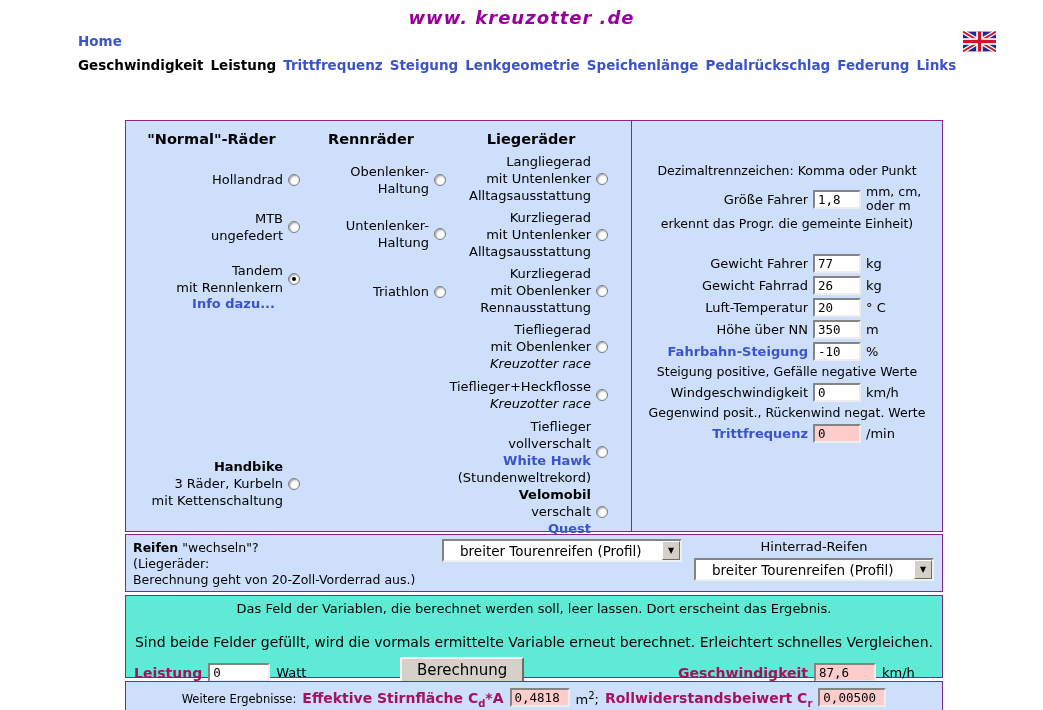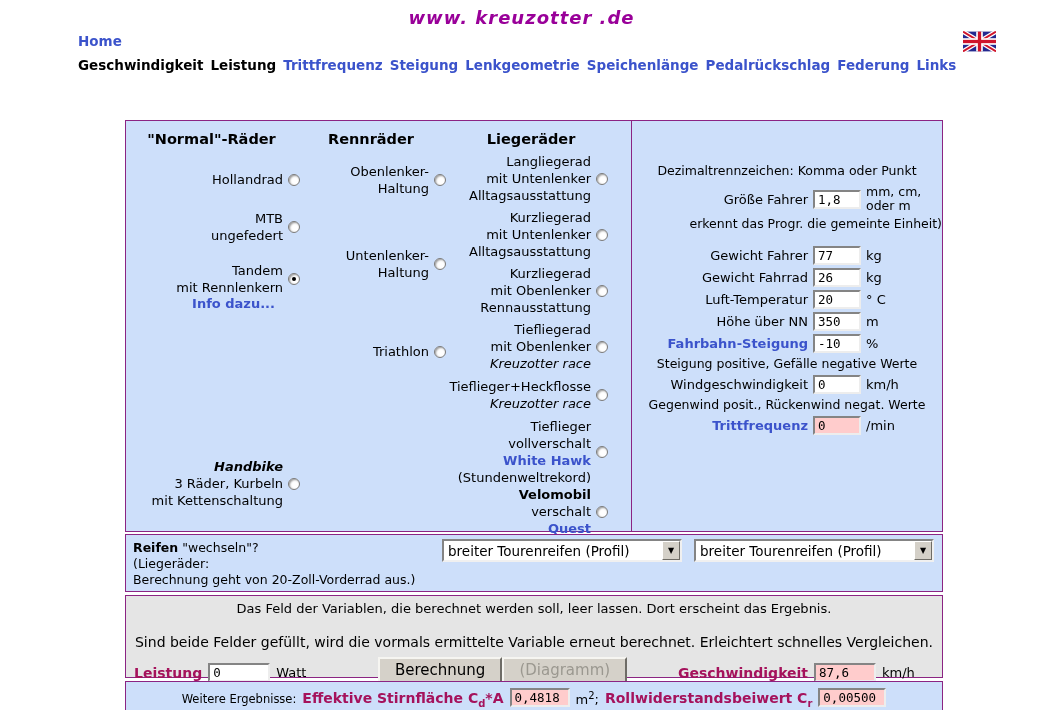--- a/index.html
+++ b/index.html
@@ -29,21 +29,21 @@
   .sec-top { position:absolute; left:125px; top:120px; width:818px; height:412px; display:flex; }
   .bikes { position:relative; width:507px; height:412px; background:#cddffa; border:1px solid #8b2483; }
   .params { width:311px; height:412px; background:#cddffa; border:1px solid #8b2483; border-left:none; padding-top:42px; }
 
   .col-header { position:absolute; top:10px; font-size:14.5px; font-weight:bold; text-align:center; }
   .bike-col { position:absolute; top:40px; display:flex; flex-direction:column; }
   .bike-row { display:flex; align-items:center; justify-content:flex-end; }
   .bike-label { flex:1; text-align:right; font-size:13px; line-height:17px; }
   .bl { display:block; }
   .bl.it { font-style:italic; }
-  .bl.b { font-weight:bold;font-style:italic; }
+  .bl.b { font-weight:bold; }
   .radio { width:12px; height:12px; border-radius:50%; background:#fff; border:1px solid #7a7a7a;
     box-shadow: inset 1px 1px 2px rgba(0,0,0,0.4); display:inline-block; margin-left:5px; flex:0 0 auto; cursor:pointer; }
   .radio.checked::after { content:""; display:block; width:4px; height:4px; border-radius:50%; background:#000; margin:3px 0 0 3px; }
   .info-link { text-align:right; padding-right:25px; font-size:13px; line-height:16px; }
 
   
   .p-note { text-align:center; font-size:12.5px; line-height:16px; }
   .param-row { display:flex; justify-content:flex-end; align-items:center; margin:3px 8px 3px 0; }
   .p-label { font-size:13px; margin-right:5px; white-space:nowrap; }
   .p-label.link { font-size:13px; }
@@ -51,33 +51,33 @@
   .p-unit { width:68px; text-align:left; margin-left:5px; font-size:13px; line-height:14px; }
   .p-unit.small { font-size:12.5px; }
 
   
   .sec-tires { position:absolute; left:125px; top:534px; width:818px; height:58px; display:flex; }
   .tires-note { width:310px; padding:5px 0 0 7px; font-size:12.5px; line-height:16px; }
   .tire-col { width:252px; text-align:center; padding-top:4px; }
   .tire-hdr { font-size:13px; margin-bottom:4px; }
   .fake-select { width:240px; height:23px; margin:0 auto; display:flex; background:#fff;
     border:2px solid; border-color:#848484 #f0f0f0 #f0f0f0 #848484; cursor:pointer; }
-  .fs-text { flex:1; text-align:left; font-size:13.5px; padding:2px 4px; white-space:nowrap; overflow:hidden; }
+  .fs-text { flex:1; text-align:left; font-size:13.5px; padding:2px 16px; white-space:nowrap; overflow:hidden; }
   .fs-btn { width:18px; background:#d4d0c8; border:1px solid; border-color:#fff #6e6c66 #6e6c66 #fff;
     display:flex; align-items:center; justify-content:center; font-size:8px; color:#000; }
 
   
-  .sec-calc { position:absolute; left:125px; top:595px; width:818px; height:83px; background:#e5e5e5; text-align:center; }
+  .sec-calc { position:absolute; left:125px; top:595px; width:818px; height:83px; background:#5eead4; text-align:center; }
   .calc-note1 { font-size:13px; margin-top:5px; }
   .calc-note2 { font-size:14px; margin-top:18px; }
   .calc-row { position:relative; height:44px; margin-top:3px; text-align:left; }
   .maroon { color:#a5125c; font-weight:bold; font-size:14px; }
   .leistung-group { position:absolute; left:8px; top:10px; display:flex; align-items:center; gap:6px; }
   .unit-txt { font-size:13px; }
-  .buttons { position:absolute; left:252px; top:4px; display:flex; }
+  .buttons { position:absolute; left:274px; top:4px; display:flex; gap:5px; }
   .btn { font-family:"DejaVu Sans","Liberation Sans",sans-serif; font-size:15px; padding:2px 15px;
     background:#d5d1c9; border:2px solid; border-color:#f6f5f1 #6e6c66 #6e6c66 #f6f5f1; cursor:pointer; color:#000; }
   .btn.disabled { color:#9b9890; cursor:default; }
   .hinweis { position:absolute; left:305px; top:33px; width:200px; text-align:center; font-size:13px; }
   .gesch-group { position:absolute; left:552px; top:10px; display:flex; align-items:center; gap:6px; }
 
   
   .sec-results { position:absolute; left:125px; top:681px; width:818px; height:40px;
     display:flex; align-items:flex-start; justify-content:center; gap:6px; padding-top:6px; }
   .res-intro { font-size:11.5px; padding-top:4px; }
@@ -152,21 +152,21 @@
         <div class="bike-row" style="margin-top:146px;">
           <div class="bike-label">
             <span class="bl b">Handbike</span>
             <span class="bl">3 Räder, Kurbeln</span>
             <span class="bl">mit Kettenschaltung</span>
           </div>
           <span class="radio"></span>
         </div>
       </div>
 
-      <div class="bike-col" style="left:170px; width:150px;gap:30px;">
+      <div class="bike-col" style="left:170px; width:150px;">
         <div class="bike-row" style="margin-top:2px;">
           <div class="bike-label">
             <span class="bl">Obenlenker-</span>
             <span class="bl">Haltung</span>
           </div>
           <span class="radio"></span>
         </div>
         <div class="bike-row" style="margin-top:20px;">
           <div class="bike-label">
             <span class="bl">Untenlenker-</span>
@@ -244,21 +244,21 @@
       <div class="p-note" style="margin-bottom:6px;">Dezimaltrennzeichen: Komma oder Punkt</div>
 
       <div class="param-row">
         <span class="p-label">Größe Fahrer</span>
         <input class="field p-input" value="1,8" style="">
         <span class="p-unit small">
             <span class="bl">mm, cm,</span>
             <span class="bl">oder m</span>
           </span>
       </div>
-      <div class="p-note" style="margin-bottom:14px;text-align:right;">erkennt das Progr. die gemeinte Einheit)</div>
+      <div class="p-note" style="margin-bottom:22px;">erkennt das Progr. die gemeinte Einheit)</div>
 
       <div class="param-row">
         <span class="p-label">Gewicht Fahrer</span>
         <input class="field p-input" value="77" style="">
         <span class="p-unit">kg</span>
       </div>
       <div class="param-row">
         <span class="p-label">Gewicht Fahrrad</span>
         <input class="field p-input" value="26" style="">
         <span class="p-unit">kg</span>
@@ -299,39 +299,39 @@
       <span class="bl">(Liegeräder:</span>
       <span class="bl">Berechnung geht von 20-Zoll-Vorderrad aus.)</span>
     </div>
     <div class="tire-col">
       <div class="fake-select">
         <span class="fs-text">breiter Tourenreifen (Profil)</span>
         <span class="fs-btn">▼</span>
       </div>
     </div>
     <div class="tire-col">
+      <div class="tire-hdr">Hinterrad-Reifen</div>
       <div class="fake-select">
         <span class="fs-text">breiter Tourenreifen (Profil)</span>
         <span class="fs-btn">▼</span>
       </div>
     </div>
   </div>
 
   <div class="sec-calc bordered">
     <div class="calc-note1">Das Feld der Variablen, die berechnet werden soll, leer lassen. Dort erscheint das Ergebnis.</div>
     <div class="calc-note2">Sind beide Felder gefüllt, wird die vormals ermittelte Variable erneut berechnet. Erleichtert schnelles Vergleichen.</div>
     <div class="calc-row">
       <div class="leistung-group">
         <span class="maroon">Leistung</span>
         <input class="field w62" value="0" style="">
         <span class="unit-txt">Watt</span>
       </div>
       <div class="buttons">
         <button class="btn">Berechnung</button>
-        <button class="btn disabled" disabled="">(Diagramm)</button>
       </div>
       <div class="gesch-group">
         <span class="maroon">Geschwindigkeit</span>
         <input class="field pink w62" value="87,6" style="">
         <span class="unit-txt">km/h</span>
       </div>
     </div>
   </div>
 
   <div class="sec-results blue-bg bordered">

